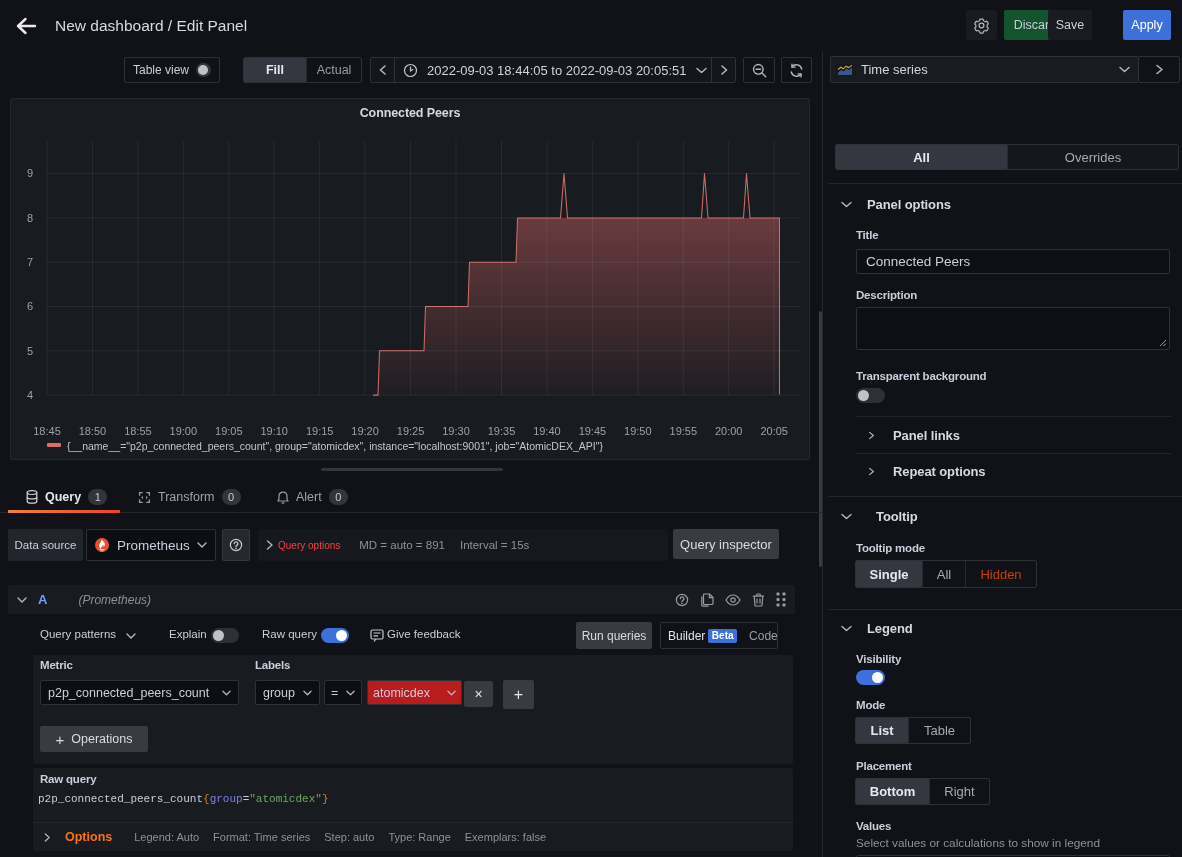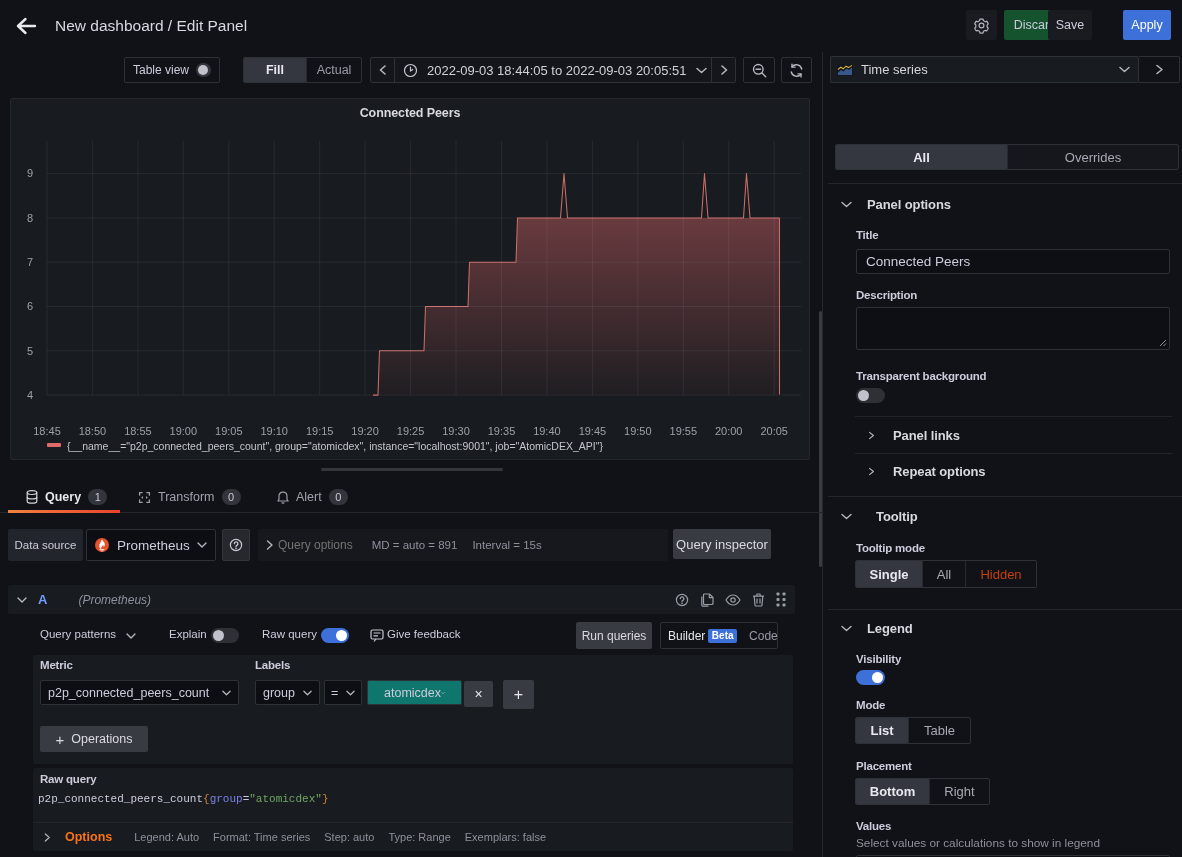--- a/index.html
+++ b/index.html
@@ -216,25 +216,25 @@
     <svg width="14" height="14" viewBox="0 0 14 14" fill="none" stroke="#c6c7d1">
         <circle cx="7" cy="7" r="5.6" stroke-width="1.2"></circle>
         <path d="M5.3 5.6 a1.8 1.8 0 1 1 2.6 1.7 c-.6.3-.9.7-.9 1.3" stroke-width="1.3" stroke-linecap="round"></path>
         <circle cx="7" cy="10.4" r="0.8" fill="#c6c7d1" stroke="none"></circle>
       </svg>
   </div>
   <div class="abs flex" style="left:258px;top:529px;width:410px;height:32px;background:#16181d;border-radius:2px;padding:0 8px;">
     <svg width="8" height="10" viewBox="0 0 8 10">
         <path d="M1.5 1 L6 5 L1.5 9" stroke="#b4b6c0" stroke-width="1.4" fill="none" stroke-linecap="round" stroke-linejoin="round"></path>
       </svg>
-    <span style="margin-left:4px;font-size:12px;font-weight:500;color:#737373;">Query options</span>
+    <span style="margin-left:4px;font-size:10px;font-weight:500;color:#ef4444;">Query options</span>
     <span style="margin-left:19px;font-size:11.5px;color:#8e909c;">MD = auto = 891</span>
     <span style="margin-left:15px;font-size:11.5px;color:#8e909c;">Interval = 15s</span>
   </div>
-  <div class="abs flex" style="left:673px;top:529px;width:98px;height:30px;background:#383b42;border-radius:2px;justify-content:center;font-size:13px;font-weight:500;color:#d9dbe0;">Query inspector</div>
+  <div class="abs flex" style="left:673px;top:529px;width:106px;height:30px;background:#383b42;border-radius:2px;justify-content:center;font-size:13px;font-weight:500;color:#d9dbe0;">Query inspector</div>
 
   <div class="abs flex" style="left:8px;top:585px;width:787px;height:29px;background:#181b1f;border-radius:2px;padding:0 9px;">
     <svg width="10" height="6" viewBox="0 0 10 6">
         <path d="M1 1 L5 5 L9 1" stroke="#b4b6c0" stroke-width="1.4" fill="none" stroke-linecap="round" stroke-linejoin="round"></path>
       </svg>
     <span style="margin-left:11px;font-size:13px;font-weight:600;color:#6e9fff;">A</span>
     <span style="margin-left:31px;font-size:12px;font-style:italic;color:#8e909c;">(Prometheus)</span>
     <span class="flex" style="margin-left:auto;gap:11px;">
       <svg width="14" height="14" viewBox="0 0 14 14" fill="none" stroke="#9a9ca6">
           <circle cx="7" cy="7" r="5.6" stroke-width="1.2"></circle>
@@ -306,21 +306,21 @@
       <svg style="margin-left:auto" width="9" height="6" viewBox="0 0 10 6">
           <path d="M1 1 L5 5 L9 1" stroke="#b4b6c0" stroke-width="1.4" fill="none" stroke-linecap="round" stroke-linejoin="round"></path>
         </svg>
     </div>
     <div class="abs flex input" style="left:291px;top:25px;width:38px;height:25px;padding:0 6px;background:#0d0e13;">
       <span style="font-size:12.5px;color:#ccccdc;">=</span>
       <svg style="margin-left:auto" width="9" height="6" viewBox="0 0 10 6">
           <path d="M1 1 L5 5 L9 1" stroke="#b4b6c0" stroke-width="1.4" fill="none" stroke-linecap="round" stroke-linejoin="round"></path>
         </svg>
     </div>
-    <div class="abs flex input" style="left:334px;top:25px;width:95px;height:25px;padding:0 16px;background:#0f766e;">
+    <div class="abs flex input" style="left:334px;top:25px;width:95px;height:25px;padding:0 5px;background:#b91c1c;">
       <span style="font-size:12.5px;color:#ccccdc;">atomicdex</span>
       <svg style="margin-left:auto" width="9" height="6" viewBox="0 0 10 6">
           <path d="M1 1 L5 5 L9 1" stroke="#b4b6c0" stroke-width="1.4" fill="none" stroke-linecap="round" stroke-linejoin="round"></path>
         </svg>
     </div>
     <div class="abs flex" style="left:431px;top:26px;width:29px;height:26px;background:#383b42;border-radius:2px;justify-content:center;font-size:14px;color:#e6e6ee;">×</div>
     <div class="abs flex" style="left:470px;top:25px;width:31px;height:29px;background:#383b42;border-radius:2px;justify-content:center;font-size:16px;color:#e6e6ee;">+</div>
     <div class="abs flex" style="left:7px;top:71px;width:108px;height:26px;background:#383b42;border-radius:2px;justify-content:center;font-size:12.5px;font-weight:500;color:#d9dbe0;"><span style="font-size:15px;margin-right:7px;font-weight:400;">+</span> Operations</div>
   </div>
 

